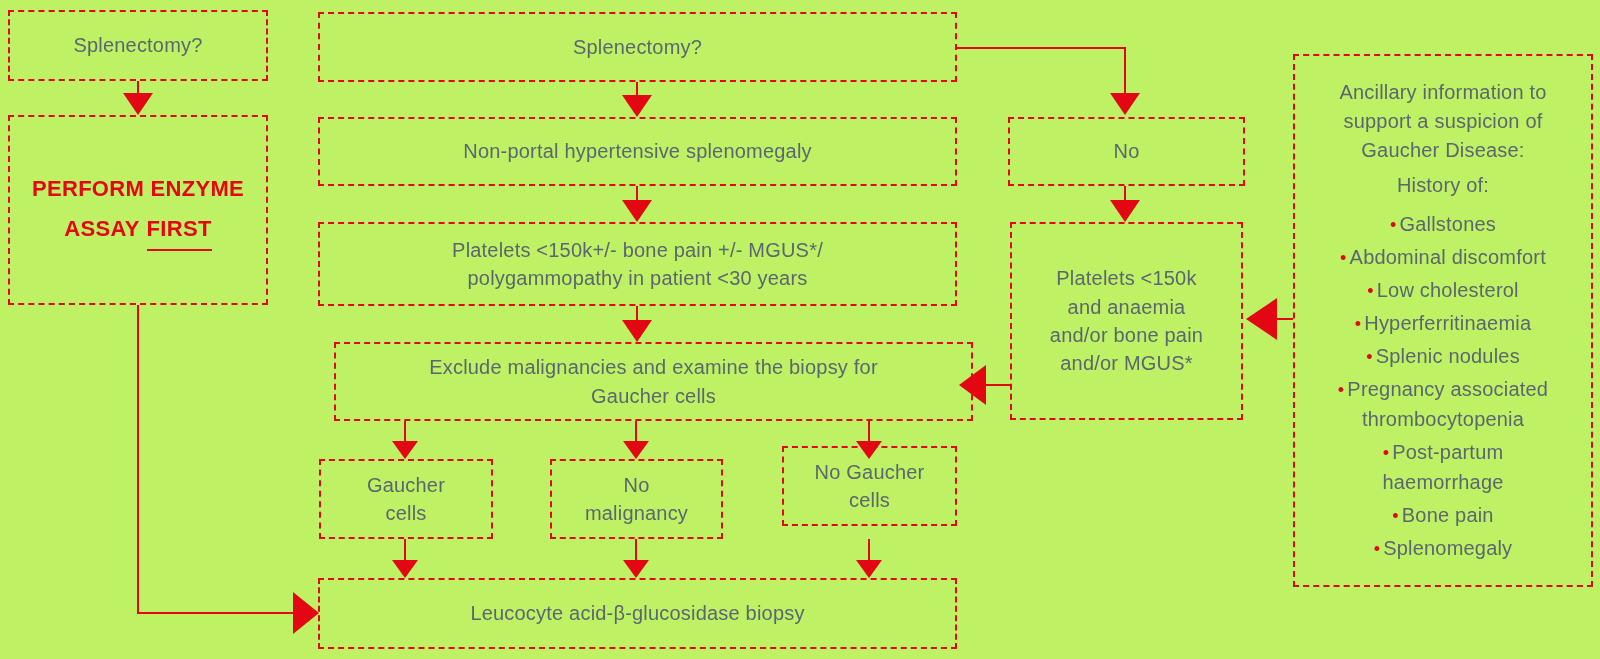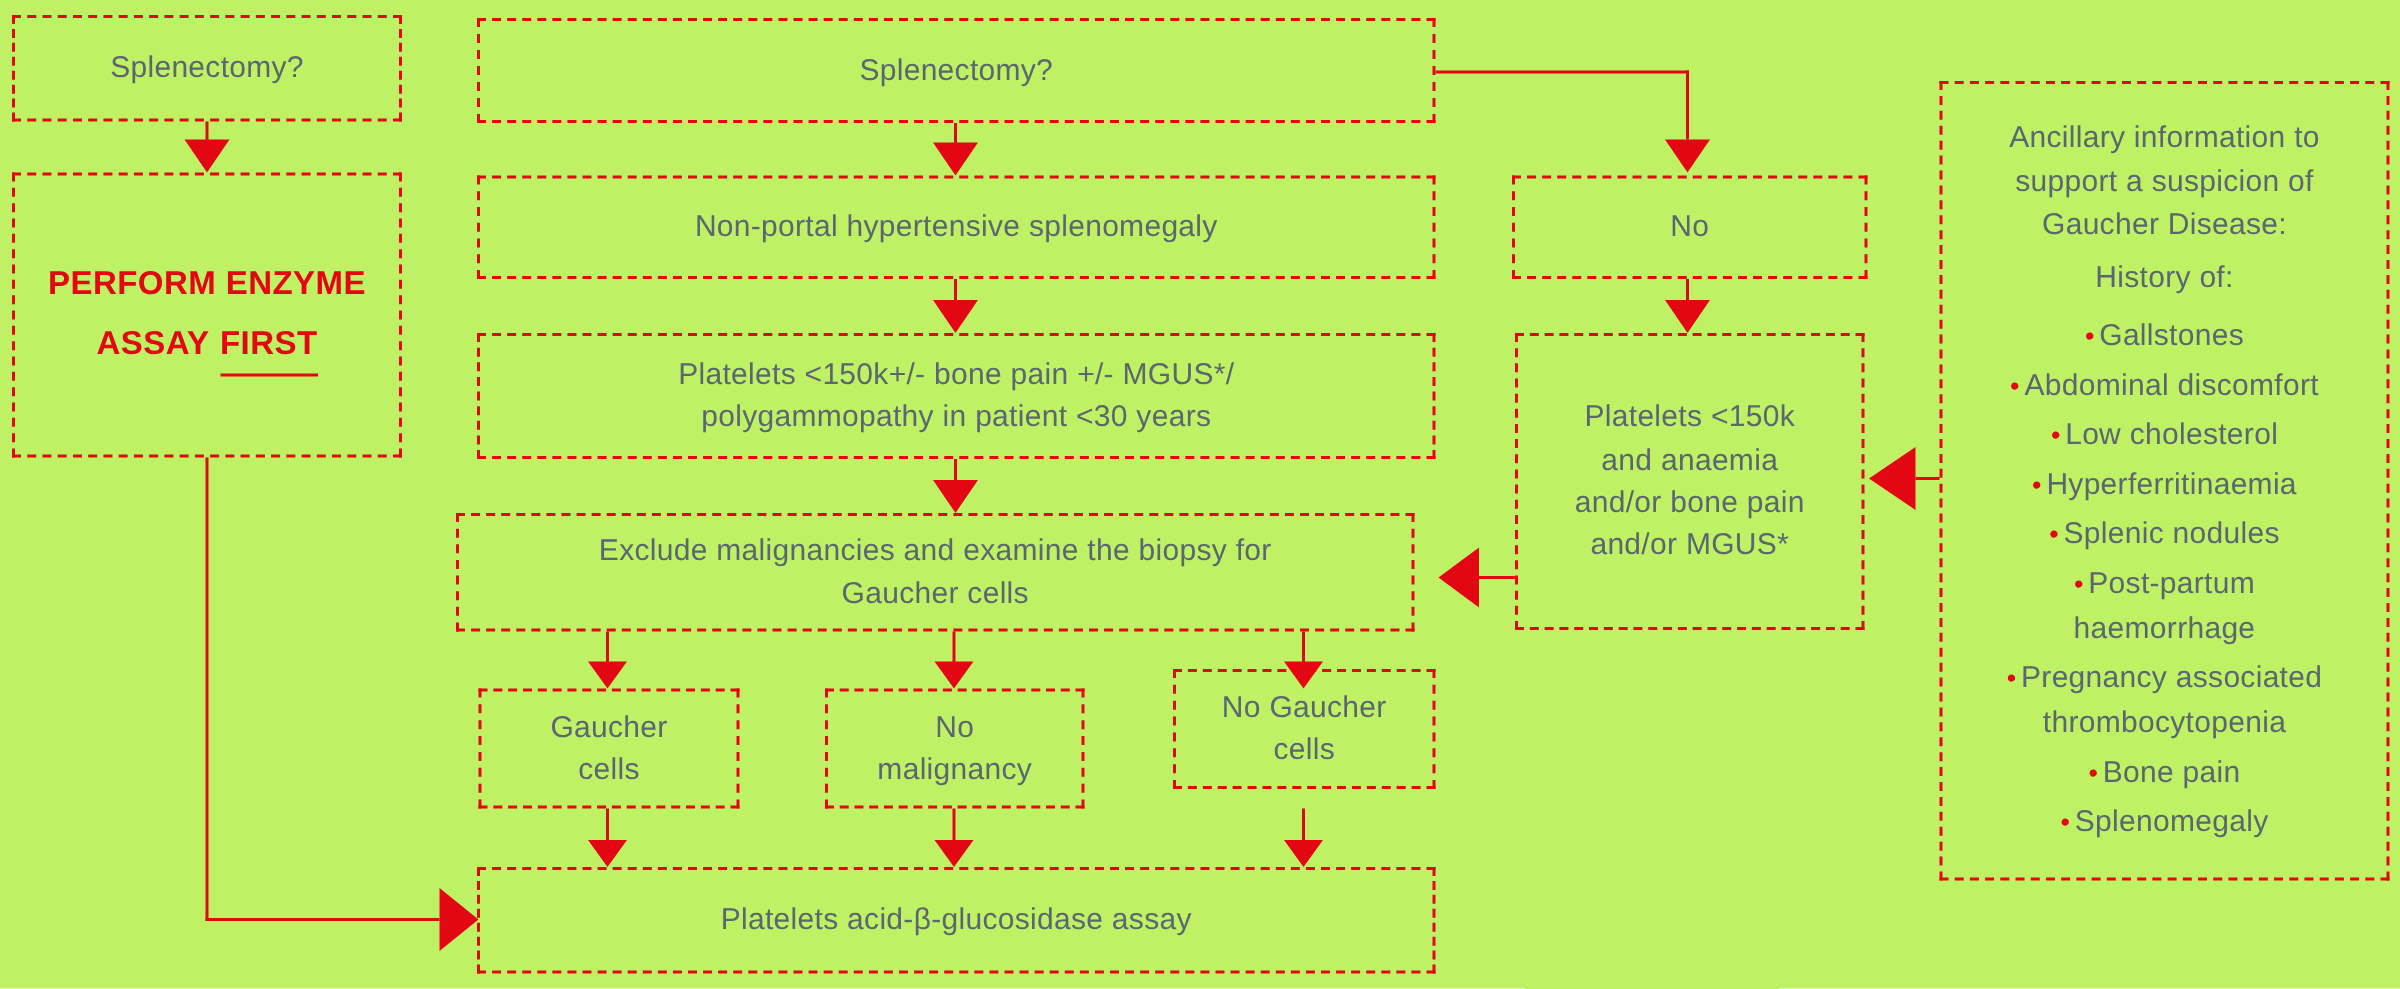--- a/index.html
+++ b/index.html
@@ -55,56 +55,56 @@
     </span>
   </div>
 
   <div class="box" style="left:318px;top:12px;width:639px;height:70px;">Splenectomy?</div>
 
   <div class="box" style="left:318px;top:117px;width:639px;height:69px;">Non-portal hypertensive splenomegaly</div>
 
   <div class="box" style="left:318px;top:222px;width:639px;height:84px;">Platelets &lt;150k+/- bone pain +/- MGUS*/
 polygammopathy in patient &lt;30 years</div>
 
-  <div class="box" style="left:304px;top:342px;width:639px;height:79px;">Exclude malignancies and examine the biopsy for
+  <div class="box" style="left:334px;top:342px;width:639px;height:79px;">Exclude malignancies and examine the biopsy for
 Gaucher cells</div>
 
   <div class="box" style="left:319px;top:459px;width:174px;height:80px;">Gaucher
 cells</div>
 
   <div class="box" style="left:550px;top:459px;width:173px;height:80px;">No
 malignancy</div>
 
   <div class="box" style="left:782px;top:446px;width:175px;height:80px;">No Gaucher
 cells</div>
 
-  <div class="box" style="left:318px;top:578px;width:639px;height:71px;">Platelets acid-β-glucosidase assay</div>
+  <div class="box" style="left:318px;top:578px;width:639px;height:71px;">Leucocyte acid-β-glucosidase biopsy</div>
 
   <div class="box" style="left:1008px;top:117px;width:237px;height:69px;">No</div>
 
   <div class="box" style="left:1010px;top:222px;width:233px;height:198px;">Platelets &lt;150k
 and anaemia
 and/or bone pain
 and/or MGUS*</div>
 
   <div class="box ancillary" style="left:1293px;top:54px;width:300px;height:533px;">
     <span class="anc-header">Ancillary information to
 support a suspicion of
 Gaucher Disease:</span>
     <span class="anc-sub">History of:</span>
     <div class="anc-items">
       <div class="anc-item"><span class="bullet">•</span><span class="txt">Gallstones</span></div>
       <div class="anc-item"><span class="bullet">•</span><span class="txt">Abdominal discomfort</span></div>
       <div class="anc-item"><span class="bullet">•</span><span class="txt">Low cholesterol</span></div>
       <div class="anc-item"><span class="bullet">•</span><span class="txt">Hyperferritinaemia</span></div>
       <div class="anc-item"><span class="bullet">•</span><span class="txt">Splenic nodules</span></div>
+      <div class="anc-item"><span class="bullet">•</span><span class="txt">Pregnancy associated
+thrombocytopenia</span></div>
       <div class="anc-item"><span class="bullet">•</span><span class="txt">Post-partum
 haemorrhage</span></div>
-      <div class="anc-item"><span class="bullet">•</span><span class="txt">Pregnancy associated
-thrombocytopenia</span></div>
       <div class="anc-item"><span class="bullet">•</span><span class="txt">Bone pain</span></div>
       <div class="anc-item"><span class="bullet">•</span><span class="txt">Splenomegaly</span></div>
     </div>
   </div>
 
   <div class="vline" style="left:137px;top:81px;width:2px;height:13px;"></div>
   <div class="tri tri-down" style="left:123px;top:93px;"></div>
 
   <div class="vline" style="left:636px;top:82px;width:2px;height:14px;"></div>
   <div class="tri tri-down" style="left:622px;top:95px;"></div>

